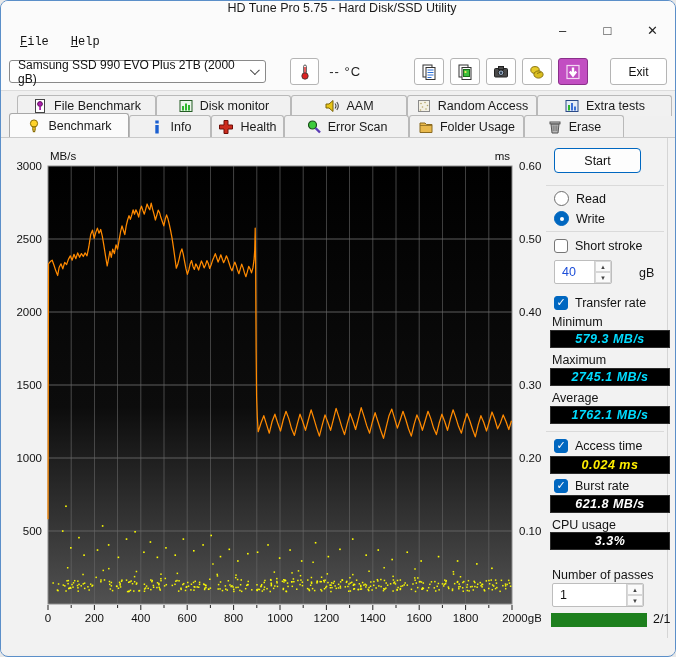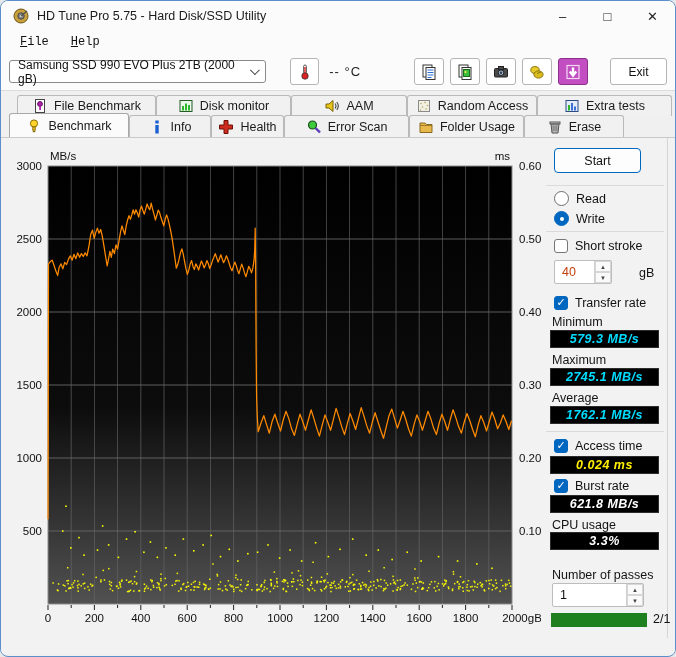--- a/index.html
+++ b/index.html
@@ -3,21 +3,21 @@
 <meta charset="utf-8">
 <style>
   * { box-sizing: border-box; margin: 0; padding: 0; }
   html,body { background:#e8e8e8; font-family:"Liberation Sans", sans-serif; }
   #window {
     position:relative; width:676px; height:657px; background:#f0f0f0;
     border:1px solid #5b8fc9; border-radius:8px; overflow:hidden;
     font-size:12px; color:#111;
   }
   
-  #titlebar { display:flex; align-items:center; height:30px; background:#fbfbfb; }
+  #titlebar { display:flex; align-items:center; height:30px; background:#fbfbfb;flex-direction:column; }
   #app-icon { width:16px; height:16px; margin-left:12px; }
   #title-text { margin-left:8px; font-size:12.5px; color:#1a1a1a; }
   #win-controls { margin-left:auto; display:flex; height:30px; }
   .win-btn { width:45px; height:30px; display:flex; align-items:center; justify-content:center;
              font-size:13px; color:#222; cursor:default; }
   
   #menubar { display:flex; align-items:center; height:22px; background:#fbfbfb; padding-left:10px; gap:4px;font-family:Liberation Mono, monospace; }
   .menu-item { padding:2px 9px; }
   .menu-item u { text-decoration:underline; }
   
@@ -63,26 +63,26 @@
   .radio.checked { background:#0067c0; border-color:#0067c0; }
   .radio.checked::after { content:""; position:absolute; left:4.5px; top:4.5px; width:4px; height:4px;
                           background:#fff; border-radius:50%; }
   .cbx { width:14px; height:14px; border:1px solid #767676; border-radius:3px; background:#fff;
          position:relative; flex:0 0 14px; }
   .cbx.checked { background:#0067c0; border-color:#0067c0; }
   .cbx.checked::after { content:"✓"; position:absolute; left:1.5px; top:-1.5px; color:#fff; font-size:11px; }
   .spinbox { position:absolute; width:58px; height:24px; background:#fff; border:1px solid #bdbdbd;
              border-radius:2px; display:flex; }
   .spin-val { flex:1; display:flex; align-items:center; padding-left:7px; font-size:12.5px; }
-  .spin-val.dim { color:#c2410c; }
+  .spin-val.dim { color:#1d4ed8; }
   .spin-arrows { width:17px; border-left:1px solid #cfcfcf; display:flex; flex-direction:column; }
   .spin-arrows div { flex:1; display:flex; align-items:center; justify-content:center;
                      font-size:6px; color:#444; border:1px solid #d7d7d7; background:#fafafa; }
   .panel-label { position:absolute; left:551px; font-size:12.5px; color:#141414; }
-  .val-box { position:absolute; left:549px; width:109px; height:18px; background:#000;
+  .val-box { position:absolute; left:549px; width:120px; height:18px; background:#000;
              border:1px solid #2c2c2c; display:flex; align-items:center; justify-content:center;
              font-weight:bold; font-style:italic; font-size:12.5px; letter-spacing:.5px; }
   .cyan { color:#00dcff; } .yellow { color:#ffee00; } .white { color:#fff; }
   #progress-track { position:absolute; left:550px; top:475px; width:96px; height:14px; background:#e6e6e6; }
   #progress-fill { height:100%; background:#1e801e; }
   #progress-text { position:absolute; left:652px; top:474px; font-size:12.5px; }
 </style>
 </head>
 <body>
 

